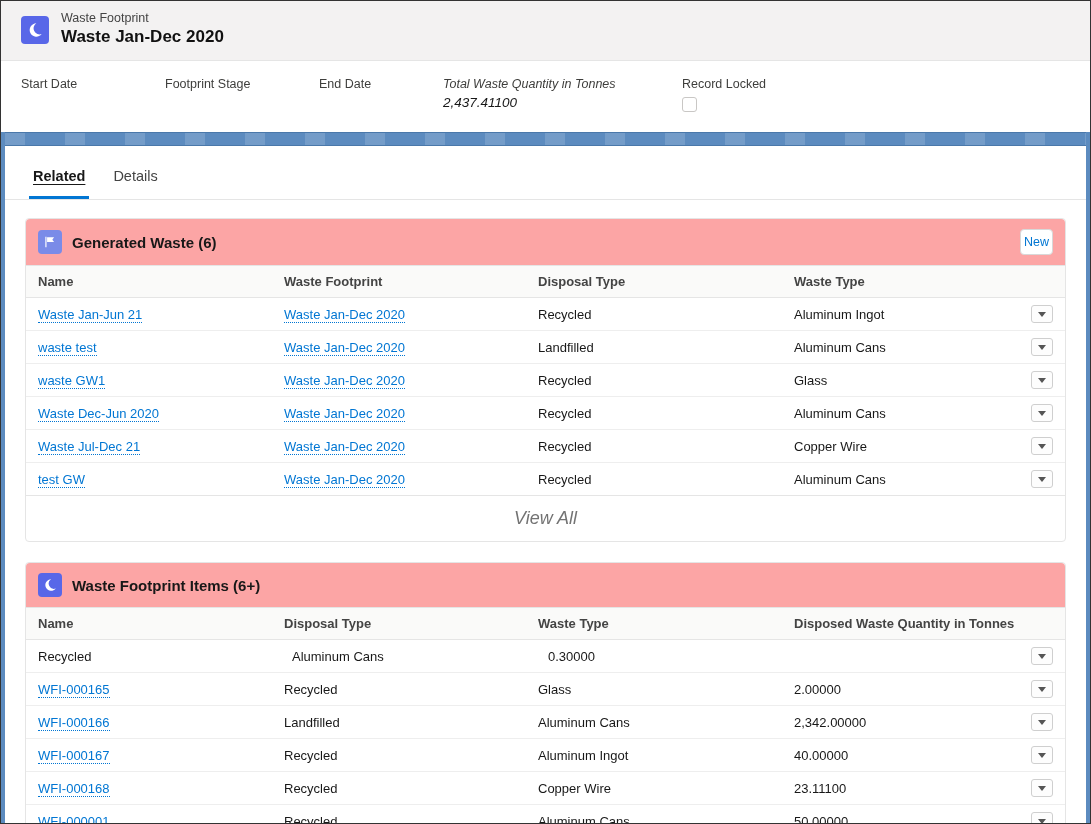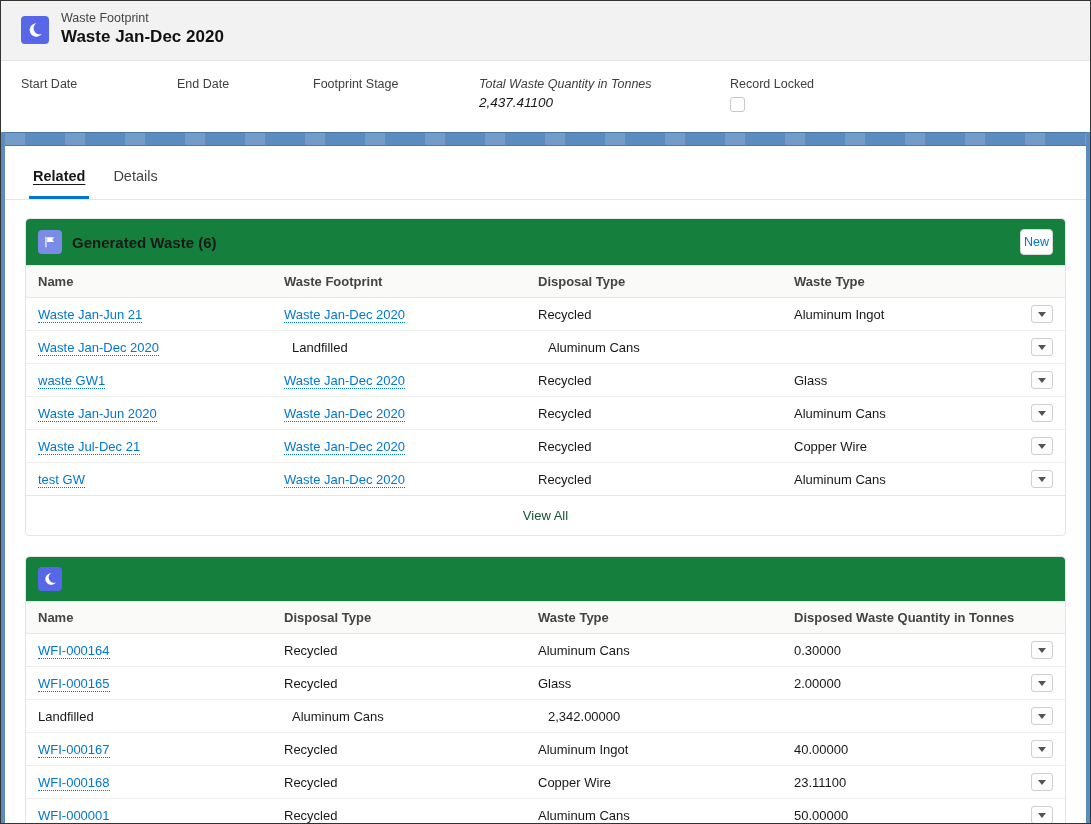--- a/index.html
+++ b/index.html
@@ -6,21 +6,21 @@
   body { font-family: -apple-system, BlinkMacSystemFont, "Segoe UI", Arial, sans-serif; background: #fff; color: #181818; font-size: 13px; }
   .app { width: 1091px; height: 824px; border: 1px solid #333; position: relative; overflow: hidden; background: #fff; }
 
   
   .header-bar { background: #f3f2f2; padding: 10px 20px 12px 20px; display: flex; align-items: center; gap: 12px; border-bottom: 1px solid #e5e5e5; }
   .header-icon { width: 28px; height: 28px; border-radius: 4px; background: #5867e8; display: flex; align-items: center; justify-content: center; flex-shrink: 0; }
   .header-text .obj-type { font-size: 12.5px; color: #444; line-height: 1.2; }
   .header-text .rec-title { font-size: 17px; font-weight: 700; color: #111; line-height: 1.3; }
 
   
-  .highlights { display: flex; padding: 16px 20px 20px 20px; gap: 16px; background: #fff; }
+  .highlights { display: flex; padding: 16px 20px 20px 20px; gap: 4px; background: #fff; }
   .hl-field { flex: 0 0 auto; padding-right: 40px; }
   .hl-field.start { width: 140px; }
   .hl-field.end { width: 120px; }
   .hl-field.stage { width: 150px; }
   .hl-field.total { width: 235px; font-style: italic; }
   .hl-label { font-size: 12.5px; color: #3e3e3c; }
   .hl-value { font-size: 13.5px; color: #181818; margin-top: 4px; }
   .hl-checkbox { width: 15px; height: 15px; border: 1px solid #c9c7c5; border-radius: 3px; background: #fff; margin-top: 6px; }
 
   
@@ -29,39 +29,39 @@
 
   
   .tabs { display: flex; gap: 20px; padding: 0 24px; border-bottom: 1px solid #e5e5e5; margin-top: 8px; }
   .tab { padding: 14px 4px 12px 4px; font-size: 14.5px; color: #444; cursor: pointer; }
   .tab.active { font-weight: 700; color: #181818; border-bottom: 3px solid #0176d3; text-decoration: underline; text-underline-offset: 3px; }
 
   .content { padding: 18px 20px; }
 
   
   .card { border: 1px solid #e5e5e5; border-radius: 4px; margin-bottom: 20px; background: #fff; }
-  .card-header { background: #15803d; padding: 10px 12px; display: flex; align-items: center; gap: 10px; border-bottom: 1px solid #e5e5e5; border-radius: 4px 4px 0 0; }
+  .card-header { background: #fca5a5; padding: 10px 12px; display: flex; align-items: center; gap: 10px; border-bottom: 1px solid #e5e5e5; border-radius: 4px 4px 0 0; }
   .card-header-icon { width: 24px; height: 24px; border-radius: 4px; display: flex; align-items: center; justify-content: center; flex-shrink: 0; }
   .card-header-icon.blue { background: #7a8be8; }
   .card-header-icon.dark { background: #5867e8; }
   .card-title { font-size: 15px; font-weight: 700; color: #181818; flex: 1; }
   .new-btn { background: #fff; border: 1px solid #d8d8d8; border-radius: 4px; padding: 5px 3px; font-size: 12.5px; color: #0176d3; cursor: pointer; }
 
   
   .thead { background: #fafaf9; display: flex; padding: 8px 12px; border-bottom: 1px solid #e5e5e5; }
   .th { font-size: 13px; font-weight: 700; color: #444; }
   .trow { display: flex; padding: 7px 12px; border-bottom: 1px solid #eeeeee; align-items: center; min-height: 30px; }
   .trow:last-of-type { border-bottom: 1px solid #e5e5e5; }
   .td { font-size: 13px; color: #181818; }
   .link { color: #0176d3; cursor: pointer; border-bottom: 1px dotted #0176d3; display: inline; }
   .row-menu { margin-left: auto; width: 22px; height: 18px; border: 1px solid #cfcfcf; border-radius: 3px; background: #fdfdfd; display: flex; align-items: center; justify-content: center; cursor: pointer; }
   .row-menu svg { display:block; }
 
   .view-all { text-align: center; padding: 12px 0; }
-  .view-all a { color: #14532d; font-size: 13px; cursor: pointer; }
+  .view-all a { color: #737373; font-size: 18px; cursor: pointer; font-style: italic; }
 
   
   .gw .c1 { width: 246px; }
   .gw .c2 { width: 254px; }
   .gw .c3 { width: 256px; }
   .gw .c4 { flex: 1; }
 
   
   .wfi .c1 { width: 246px; }
   .wfi .c2 { width: 254px; }
@@ -85,26 +85,26 @@
     <div class="obj-type">Waste Footprint</div>
     <div class="rec-title">Waste Jan-Dec 2020</div>
   </div>
 </div>
 
 <div class="highlights">
   <div class="hl-field start">
     <div class="hl-label">Start Date</div>
     <div class="hl-value"></div>
   </div>
+  <div class="hl-field stage">
+    <div class="hl-label">Footprint Stage</div>
+    <div class="hl-value"></div>
+  </div>
   <div class="hl-field end">
     <div class="hl-label">End Date</div>
-    <div class="hl-value"></div>
-  </div>
-  <div class="hl-field stage">
-    <div class="hl-label">Footprint Stage</div>
     <div class="hl-value"></div>
   </div>
   <div class="hl-field total">
     <div class="hl-label">Total Waste Quantity in Tonnes</div>
     <div class="hl-value">2,437.41100</div>
   </div>
   <div class="hl-field">
     <div class="hl-label">Record Locked</div>
     <div class="hl-checkbox"></div>
   </div>
@@ -143,20 +143,21 @@
               <div class="td c2"><span class="link">Waste Jan-Dec 2020</span></div>
               <div class="td c3">Recycled</div>
               <div class="td c4">Aluminum Ingot</div>
               <div class="row-menu">
                 <svg width="8" height="5" viewBox="0 0 8 5">
                   <path d="M0 0l4 5 4-5z" fill="#555"></path>
                 </svg>
               </div>
             </div>
             <div class="trow">
+              <div class="td c1"><span class="link">waste test</span></div>
               <div class="td c2"><span class="link">Waste Jan-Dec 2020</span></div>
               <div class="td c3">Landfilled</div>
               <div class="td c4">Aluminum Cans</div>
               <div class="row-menu">
                 <svg width="8" height="5" viewBox="0 0 8 5">
                   <path d="M0 0l4 5 4-5z" fill="#555"></path>
                 </svg>
               </div>
             </div>
             <div class="trow">
@@ -164,21 +165,21 @@
               <div class="td c2"><span class="link">Waste Jan-Dec 2020</span></div>
               <div class="td c3">Recycled</div>
               <div class="td c4">Glass</div>
               <div class="row-menu">
                 <svg width="8" height="5" viewBox="0 0 8 5">
                   <path d="M0 0l4 5 4-5z" fill="#555"></path>
                 </svg>
               </div>
             </div>
             <div class="trow">
-              <div class="td c1"><span class="link">Waste Jan-Jun 2020</span></div>
+              <div class="td c1"><span class="link">Waste Dec-Jun 2020</span></div>
               <div class="td c2"><span class="link">Waste Jan-Dec 2020</span></div>
               <div class="td c3">Recycled</div>
               <div class="td c4">Aluminum Cans</div>
               <div class="row-menu">
                 <svg width="8" height="5" viewBox="0 0 8 5">
                   <path d="M0 0l4 5 4-5z" fill="#555"></path>
                 </svg>
               </div>
             </div>
             <div class="trow">
@@ -209,31 +210,31 @@
     </div>
   </div>
 
   <div class="card wfi">
     <div class="card-header">
       <div class="card-header-icon dark">
         <svg class="moon-svg" viewBox="0 0 24 24" fill="#fff" style="width:14px;height:14px">
                 <path d="M14 2a10 10 0 1 0 8 16 9 9 0 0 1-8-16z"></path>
               </svg>
       </div>
+      <div class="card-title">Waste Footprint Items (6+)</div>
     </div>
     <div class="thead">
       <div class="th c1">Name</div>
       <div class="th c2">Disposal Type</div>
       <div class="th c3">Waste Type</div>
       <div class="th c4">Disposed Waste Quantity in Tonnes</div>
     </div>
     <div>
 
     <div class="trow">
-              <div class="td c1"><span class="link">WFI-000164</span></div>
               <div class="td c2">Recycled</div>
               <div class="td c3">Aluminum Cans</div>
               <div class="td c4">0.30000</div>
               <div class="row-menu">
                 <svg width="8" height="5" viewBox="0 0 8 5">
                   <path d="M0 0l4 5 4-5z" fill="#555"></path>
                 </svg>
               </div>
             </div>
             <div class="trow">
@@ -241,20 +242,21 @@
               <div class="td c2">Recycled</div>
               <div class="td c3">Glass</div>
               <div class="td c4">2.00000</div>
               <div class="row-menu">
                 <svg width="8" height="5" viewBox="0 0 8 5">
                   <path d="M0 0l4 5 4-5z" fill="#555"></path>
                 </svg>
               </div>
             </div>
             <div class="trow">
+              <div class="td c1"><span class="link">WFI-000166</span></div>
               <div class="td c2">Landfilled</div>
               <div class="td c3">Aluminum Cans</div>
               <div class="td c4">2,342.00000</div>
               <div class="row-menu">
                 <svg width="8" height="5" viewBox="0 0 8 5">
                   <path d="M0 0l4 5 4-5z" fill="#555"></path>
                 </svg>
               </div>
             </div>
             <div class="trow">

